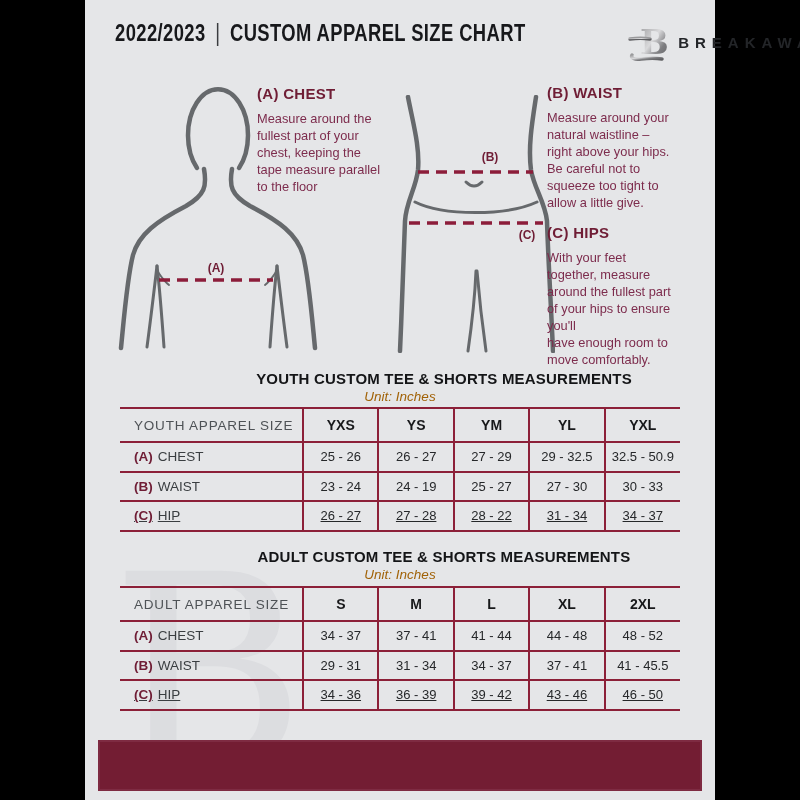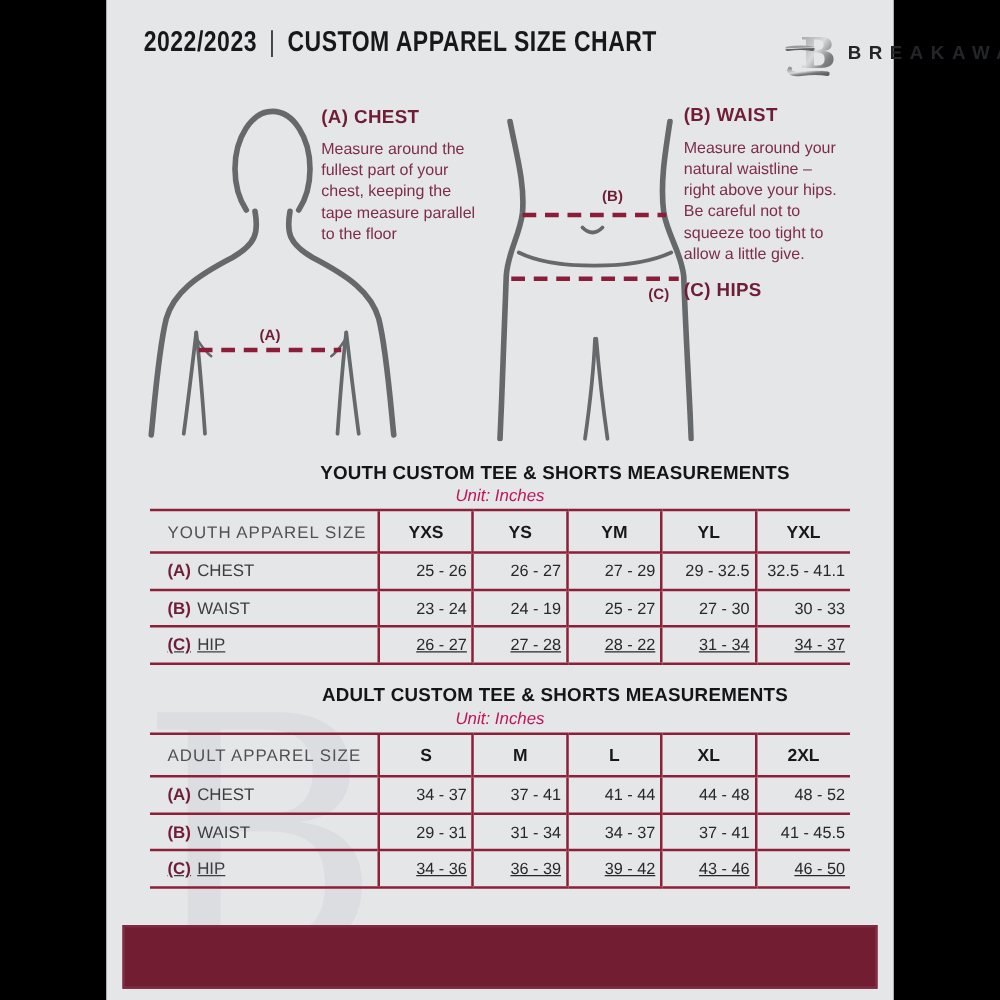--- a/index.html
+++ b/index.html
@@ -35,37 +35,37 @@
   #fig-lower{left:310px;top:95px;}
   .marker{position:absolute;z-index:3;width:34px;text-align:center;font-size:12px;font-weight:800;
           color:var(--maroon);}
   #marker-a{left:114px;top:261px;}
   #marker-b{left:388px;top:150px;}
   #marker-c{left:425px;top:228px;}
   
   .sec-title{position:absolute;left:0;width:100%;text-align:center;z-index:1;
              font-size:15px;font-weight:700;color:#141517;letter-spacing:.2px;padding-left:44px;}
   .sec-unit{position:absolute;left:0;width:100%;text-align:center;z-index:1;
-            font-style:italic;font-size:13.5px;color:#be185d;}
+            font-style:italic;font-size:13.5px;color:#a16207;}
   #youth-title{top:370px;} #youth-unit{top:389px;}
   #adult-title{top:548px;} #adult-unit{top:567px;}
   .size-table{position:absolute;left:35px;width:560px;z-index:1;}
   #youth-table{top:407px;} #adult-table{top:586px;}
   table{width:100%;border-collapse:collapse;table-layout:fixed;background:transparent;}
   col.c-label{width:32.7%;}
   thead tr{height:34px;} tbody tr{height:29.5px;}
   th,td{padding:0 4px;border-top:2px solid var(--table-line);}
   tbody tr:last-child th, tbody tr:last-child td{border-bottom:2px solid var(--table-line);text-decoration:underline;}
   th+th, td+td{border-left:2px solid var(--table-line);}
   th.col-label{font-weight:400;text-align:left;padding-left:14px;font-size:13.5px;
                color:#4e5256;letter-spacing:.8px;}
   th.col-size{font-weight:700;font-size:14px;color:#17181a;text-align:center;}
   td.row-label{text-align:left;padding-left:14px;font-size:13.5px;color:#3a3e41;}
   td.row-label .pfx{font-weight:800;color:var(--maroon);margin-right:5px;}
-  td.val{text-align:right;font-size:13px;color:#26282a;}
+  td.val{text-align:center;font-size:13px;color:#26282a;}
   
   .footer-bar{position:absolute;left:13px;top:740px;width:604px;height:51px;z-index:2;
               background:var(--maroon-bar);border:2px solid #7e2b42;box-sizing:border-box;}
   svg .outline{fill:none;stroke:var(--figure-line);stroke-width:4.5;stroke-linecap:round;}
   svg .detail{fill:none;stroke:var(--figure-line);stroke-width:3;stroke-linecap:round;}
   svg .thin{fill:none;stroke:var(--figure-line);stroke-width:2;stroke-linecap:round;}
   svg .dash{fill:none;stroke:var(--dash);stroke-width:3.5;stroke-dasharray:11 7;}
 </style>
 </head>
 <body>
@@ -137,20 +137,27 @@
       <h3>(B) WAIST</h3>
       <p>Measure around your
 natural waistline –
 right above your hips.
 Be careful not to
 squeeze too tight to
 allow a little give.</p>
     </div>
     <div class="instr" id="instr-hips">
       <h3>(C) HIPS</h3>
+      <p>With your feet
+together, measure
+around the fullest part
+of your hips to ensure
+you'll
+have enough room to
+move comfortably.</p>
     </div>
 
     <div class="sec-title" id="youth-title">YOUTH CUSTOM TEE &amp; SHORTS MEASUREMENTS</div>
     <div class="sec-unit" id="youth-unit">Unit: Inches</div>
     <div class="size-table" id="youth-table">
         <table>
           <colgroup>
             <col class="c-label">
             <col>
             <col>
@@ -168,21 +175,21 @@
               <th class="col-size">YXL</th>
             </tr>
           </thead>
           <tbody>
             <tr>
               <td class="row-label"><span class="pfx">(A)</span><span>CHEST</span></td>
               <td class="val">25 - 26</td>
               <td class="val">26 - 27</td>
               <td class="val">27 - 29</td>
               <td class="val">29 - 32.5</td>
-              <td class="val">32.5 - 41.1</td>
+              <td class="val">32.5 - 50.9</td>
             </tr>
             <tr>
               <td class="row-label"><span class="pfx">(B)</span><span>WAIST</span></td>
               <td class="val">23 - 24</td>
               <td class="val">24 - 19</td>
               <td class="val">25 - 27</td>
               <td class="val">27 - 30</td>
               <td class="val">30 - 33</td>
             </tr>
             <tr>

